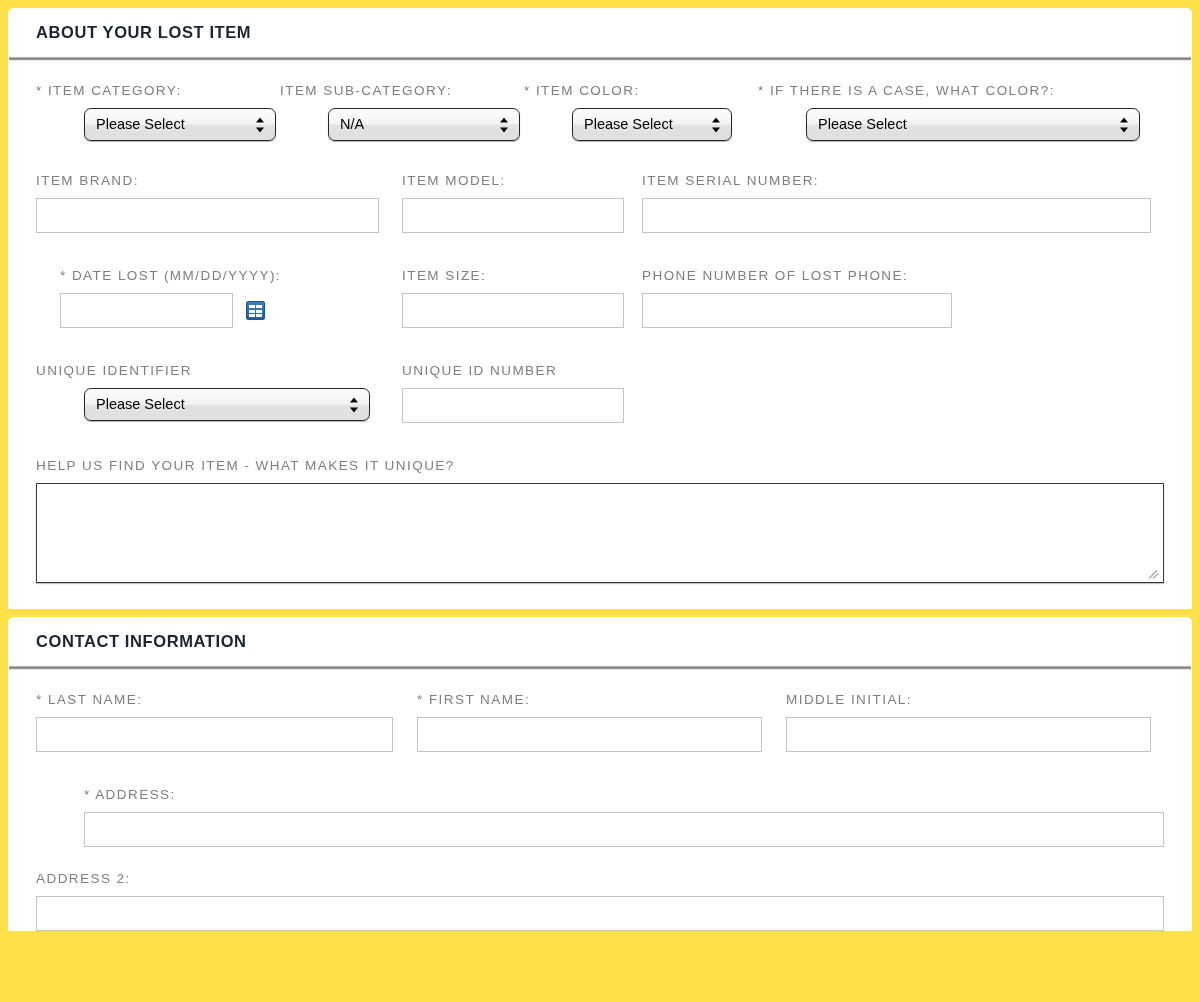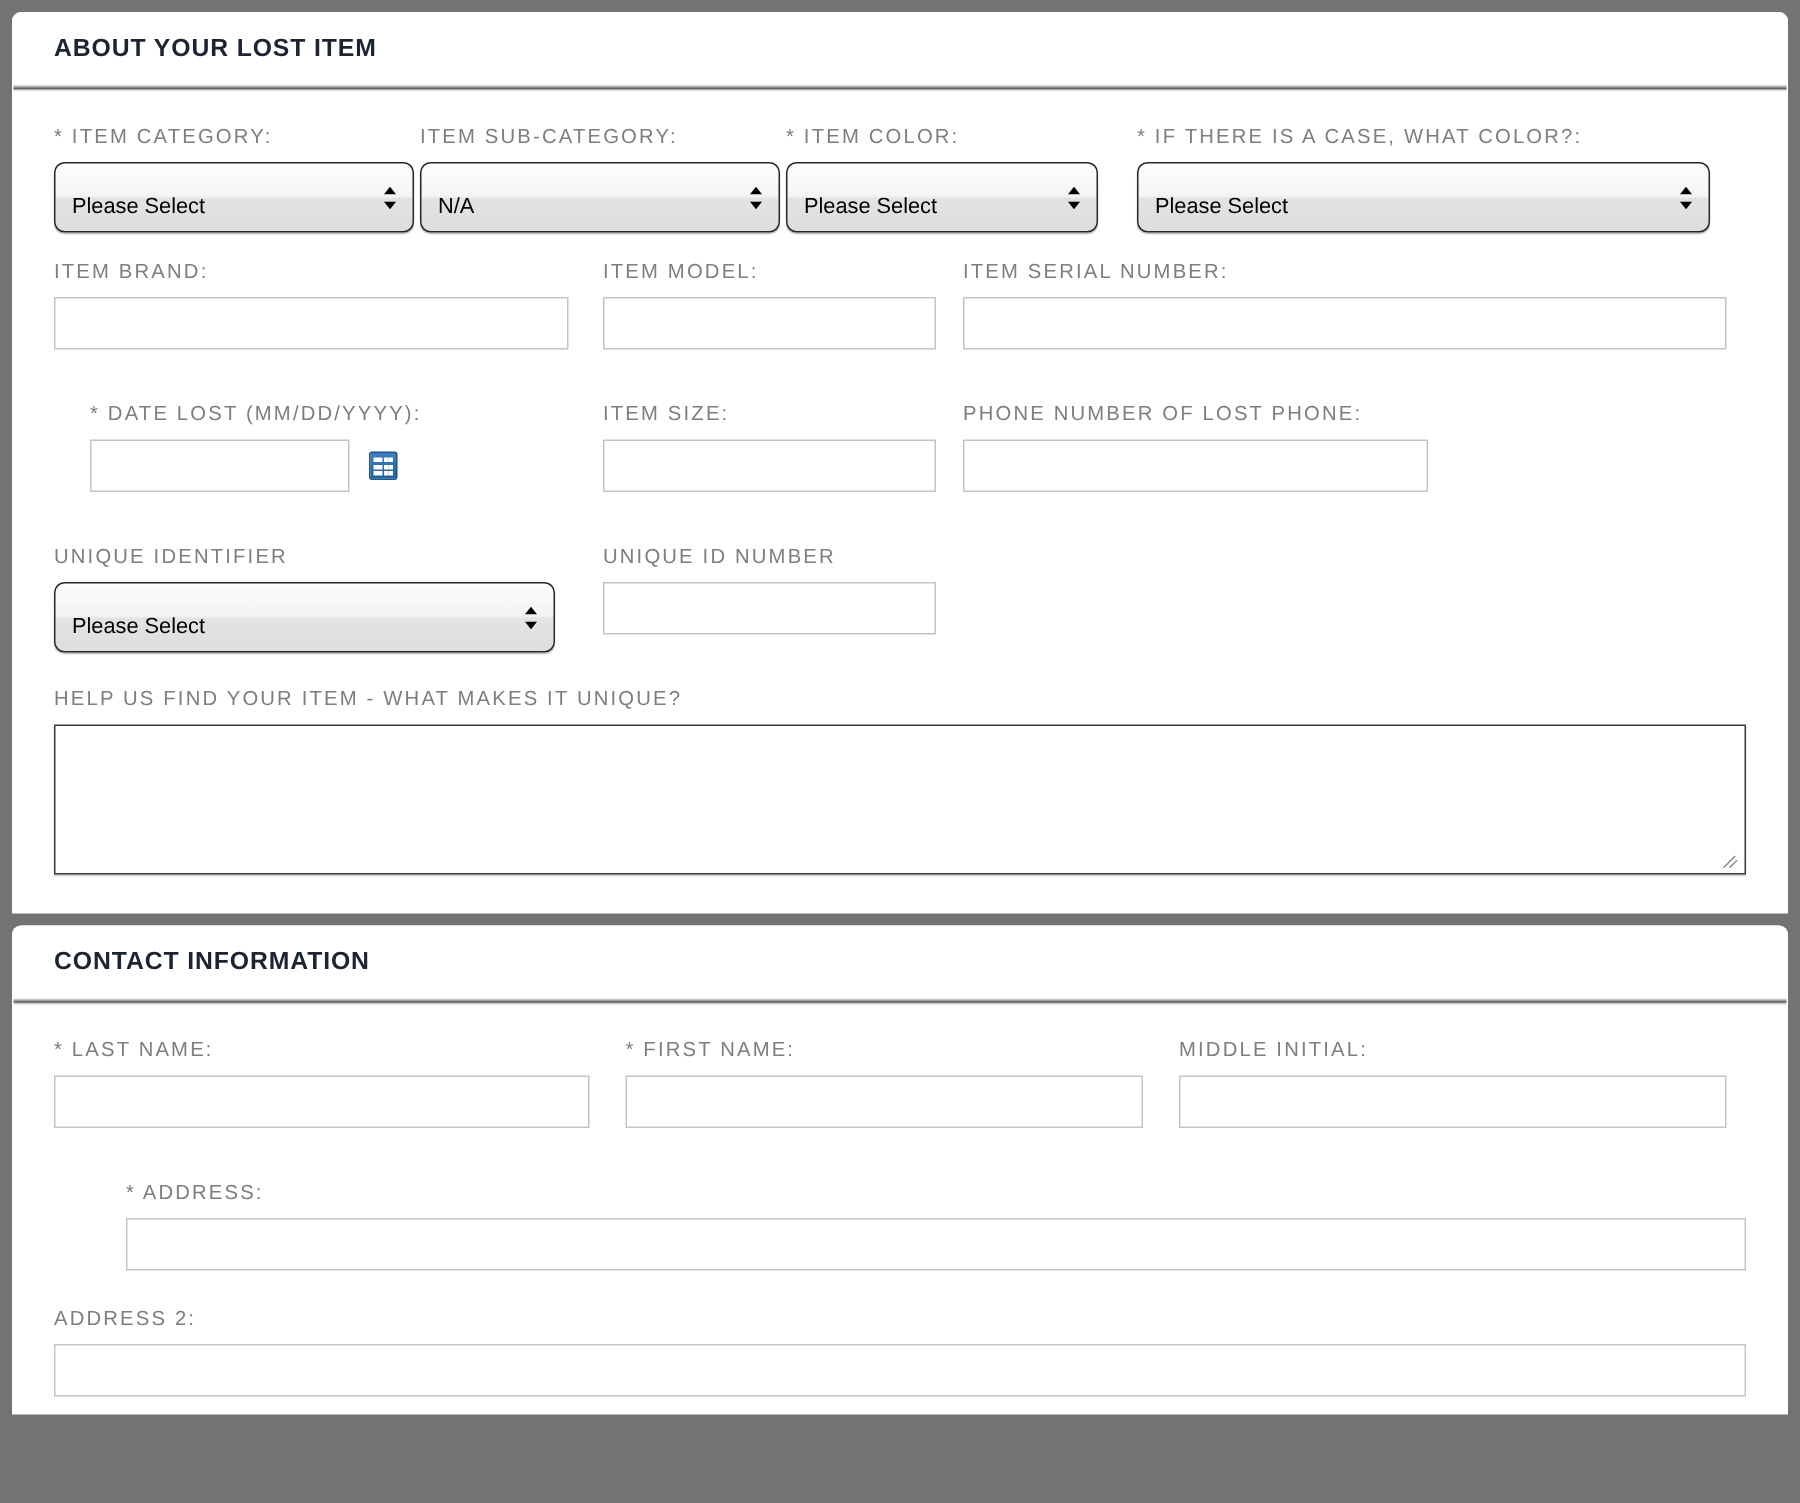--- a/index.html
+++ b/index.html
@@ -6,21 +6,21 @@
   html, body {
     margin: 0; padding: 0;
     width: 1200px; height: 1002px;
     overflow: hidden;
     background: #12294a;
     font-family: "Liberation Sans", sans-serif;
   }
   #app {
     position: relative;
     width: 1200px; height: 1002px;
-    background: #737373;
+    background: #fde047;
     padding: 8px 8px 0 8px;
   }
 
   
   .panel {
     background: #ffffff;
     border-radius: 6px 6px 0 0;
     width: 100%;
     position: relative;
   }
@@ -42,50 +42,51 @@
     white-space: nowrap;
   }
   .panel-rule {
     height: 5px;
     margin: 0 1px;
     background: linear-gradient(to bottom,
         #ffffff 0%, #f2f2f2 12%, #9a9a9a 42%, #565656 58%,
         #b9b9b9 76%, #e8e8e8 90%, #f7f7f7 100%);
   }
   .panel-body { padding: 22px 28px 26px 28px; }
-  .panel-body.contact { padding-bottom: 12px; }
+  .panel-body.contact { padding-bottom: 0; }
 
   
   .row { position: relative; }
   .field { position: absolute; }
 
   .flabel {
     font-size: 13.5px;
     font-weight: normal;
     letter-spacing: 1.45px;
     color: #7e7e7e;
     text-transform: uppercase;
     white-space: nowrap;
     line-height: 16px;
     margin-bottom: 9px;
   }
 
   
   .sel {
     position: relative;
-    height: 47px;
+    height: 33px;
     border: 1px solid #272727;
     border-radius: 7px;
     background: linear-gradient(to bottom, #fdfdfd 0%, #f4f4f4 48%, #e3e3e3 52%, #dedede 100%);
     box-shadow: 0 1px 1px rgba(0,0,0,0.32), inset 0 1px 0 #ffffff;
     display: flex;
-    align-items: flex-end;
+    align-items: flex-start;
     padding: 0 30px 0 11px;
     cursor: default;
     overflow: hidden;
+    margin-left: 48px;
   }
   .sel-text {
     font-size: 14.5px;
     color: #000000;
     white-space: nowrap;
     overflow: hidden;
     line-height: 31px;
   }
   .sel-arrows {
     position: absolute;

